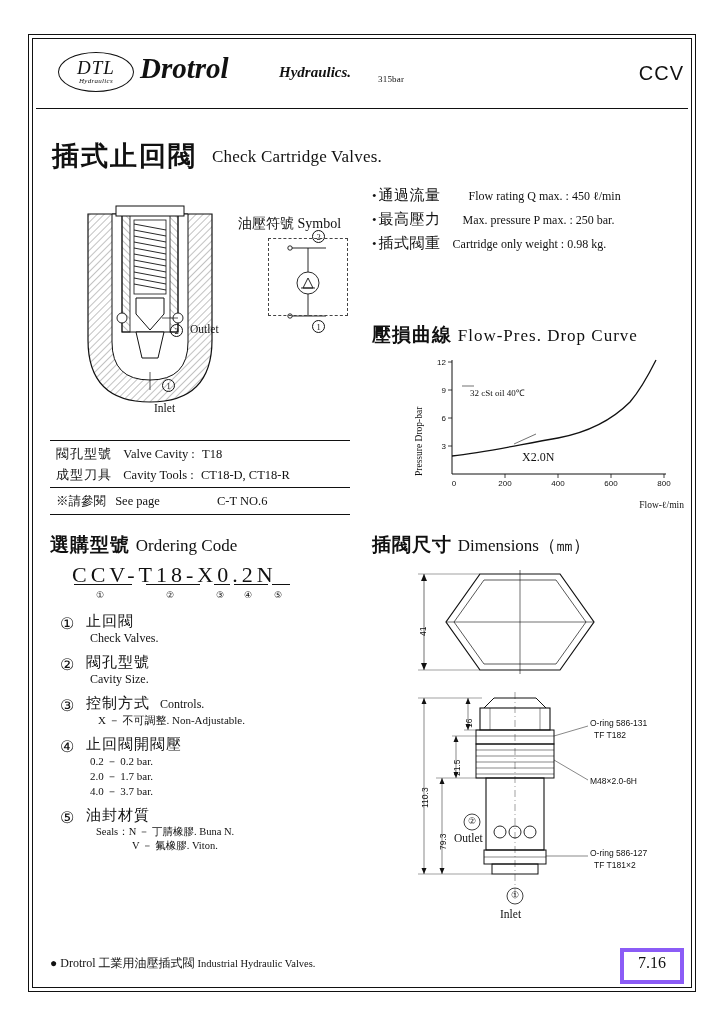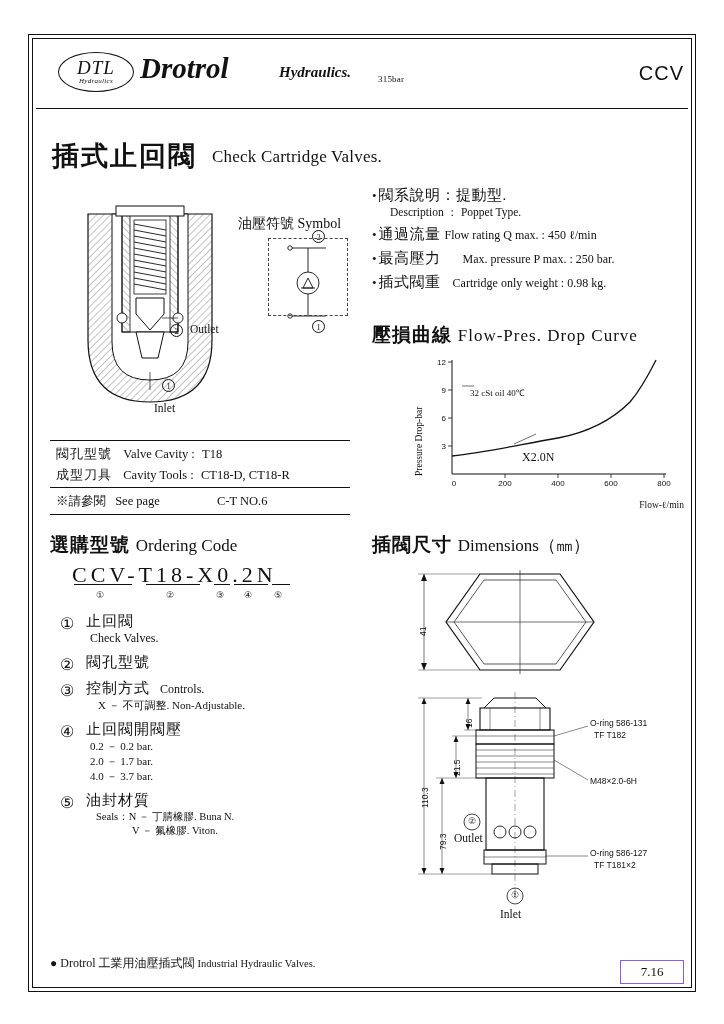--- a/index.html
+++ b/index.html
@@ -169,22 +169,22 @@
   .dim-txt { position:absolute; font-size:8.5px; font-family:"Liberation Sans", sans-serif; }
   .dim-txt.vert { transform:rotate(-90deg); transform-origin:left top; }
 
   
   .footer {
     position:absolute; left:50px; bottom:52px; font-size:12px;
   }
   .footer .en { font-size:10.5px; }
   .pagebox {
     position:absolute; right:40px; bottom:40px;
-    width:64px; height:24px; border:1px solid #8b5cf6;
-    text-align:center; line-height:22px; font-size:13px;
+    width:64px; height:36px; border:4px solid #8b5cf6;
+    text-align:center; line-height:22px; font-size:16px;
   }
 </style>
 </head>
 <body>
 
 <div class="page">
 
   <div class="frame">
     <div class="frame-inner"></div>
   </div>
@@ -270,28 +270,24 @@
       <span style="margin-left:4px;">Outlet</span>
     </div>
     <div class="inlet-label" style="left:112px;top:188px;">
       <span class="num-circ">1</span>
     </div>
     <div style="position:absolute;left:104px;top:212px;font-size:11.5px;">Inlet</div>
   </div>
 
   <div class="bullets">
 
-    <div class="b-row">
-      <span class="b-dot">•</span><span class="b-cn">閥系說明：提動型.</span>
-      <div class="b-sub">Description ： Poppet Type.</div>
-    </div>
 
     <div class="b-row">
       <span class="b-dot">•</span><span class="b-cn">通過流量</span>
-      <span class="b-en" style="margin-left:0;">Flow rating      Q max. : 450 ℓ/min</span>
+      <span class="b-en" style="margin-left:24px;">Flow rating      Q max. : 450 ℓ/min</span>
     </div>
 
     <div class="b-row">
       <span class="b-dot">•</span><span class="b-cn">最高壓力</span>
       <span class="b-en" style="margin-left:18px;">Max. pressure  P max. : 250 bar.</span>
     </div>
 
     <div class="b-row">
       <span class="b-dot">•</span><span class="b-cn">插式閥重</span>
       <span class="b-en" style="margin-left:8px;">Cartridge only weight : 0.98 kg.</span>
@@ -391,20 +387,21 @@
 
     <div class="ord-item">
       <span class="mk">①</span>
       <div class="cn">止回閥</div>
       <div class="en" style="padding-left:4px;">Check Valves.</div>
     </div>
 
     <div class="ord-item">
       <span class="mk">②</span>
       <div class="cn">閥孔型號</div>
+      <div class="en" style="padding-left:4px;">Cavity Size.</div>
     </div>
 
     <div class="ord-item">
       <span class="mk">③</span>
       <div>
         <span class="cn">控制方式</span>
         <span class="en" style="margin-left:6px;">Controls.</span>
       </div>
       <div class="ln" style="padding-left:12px;">X － 不可調整. Non-Adjustable.</div>
     </div>

